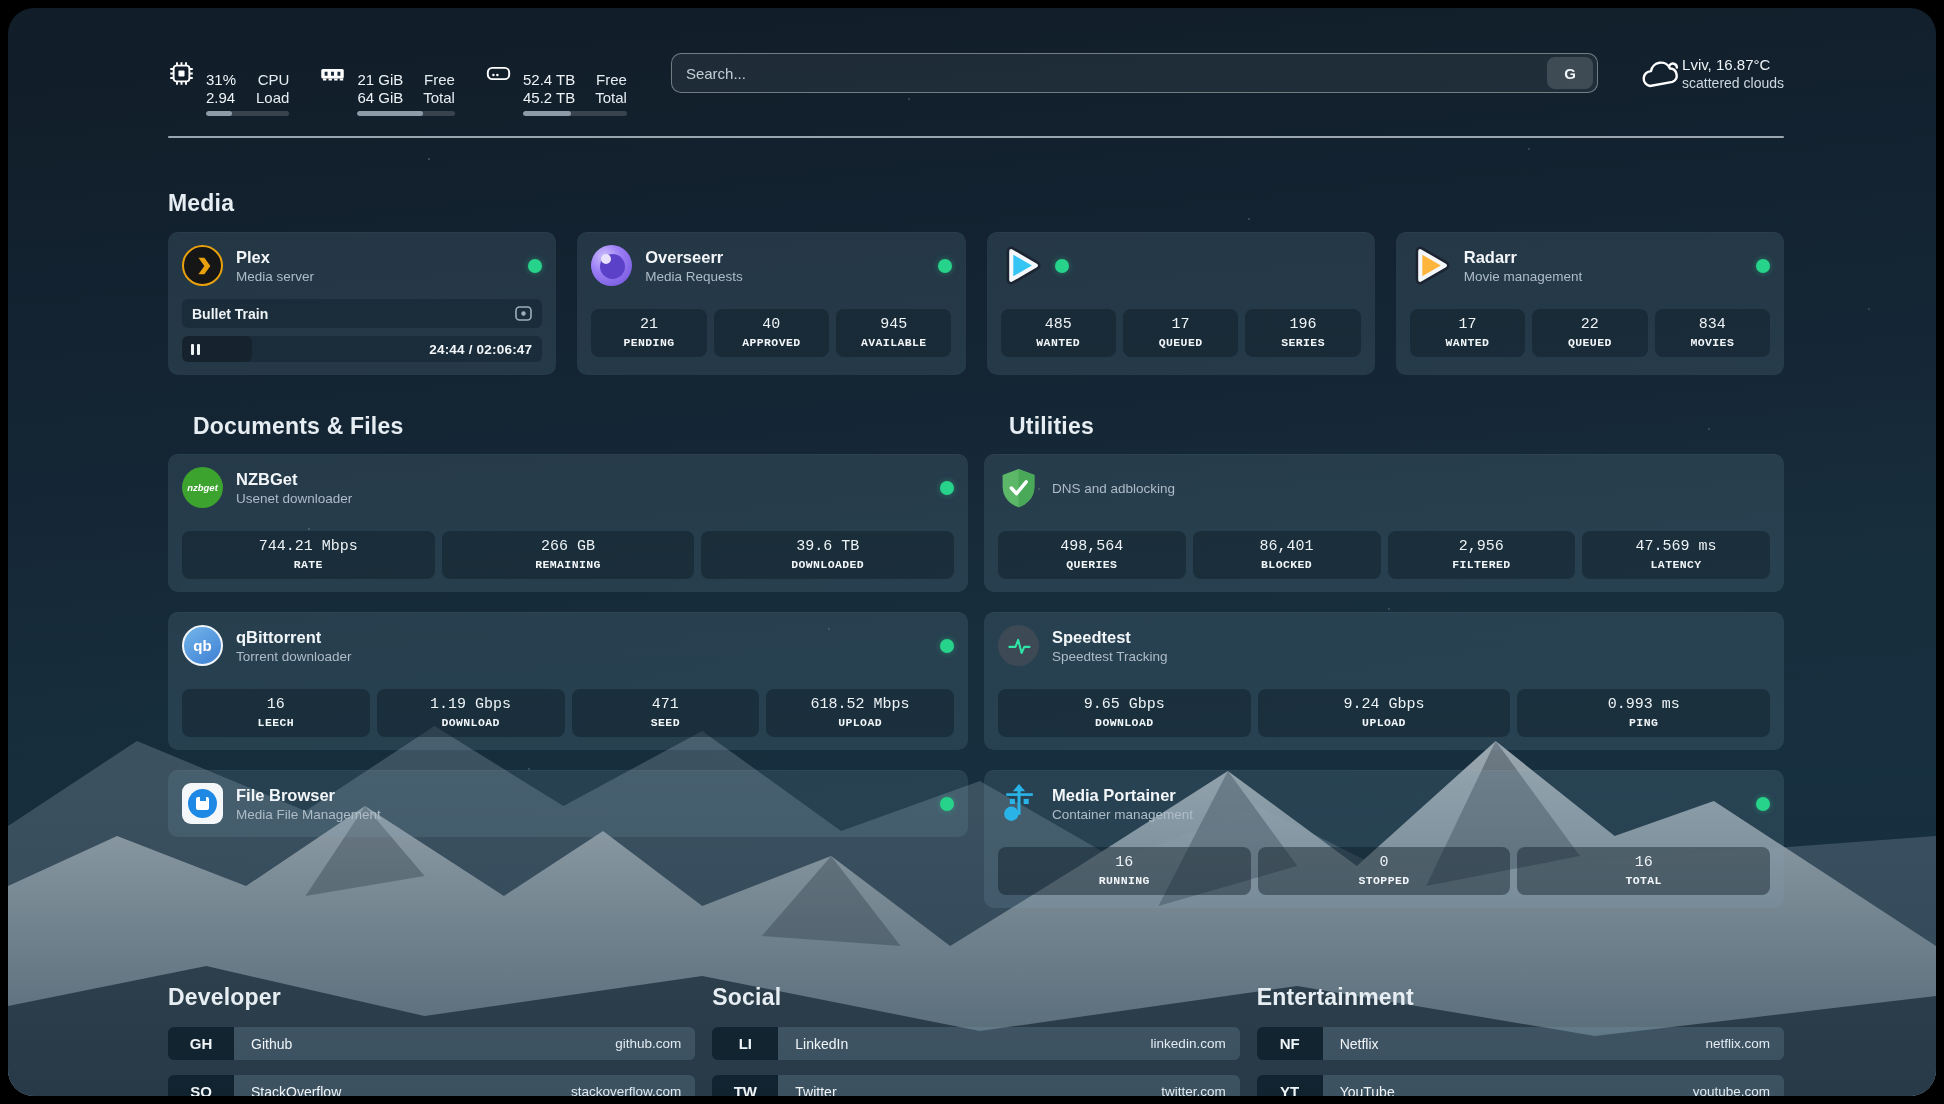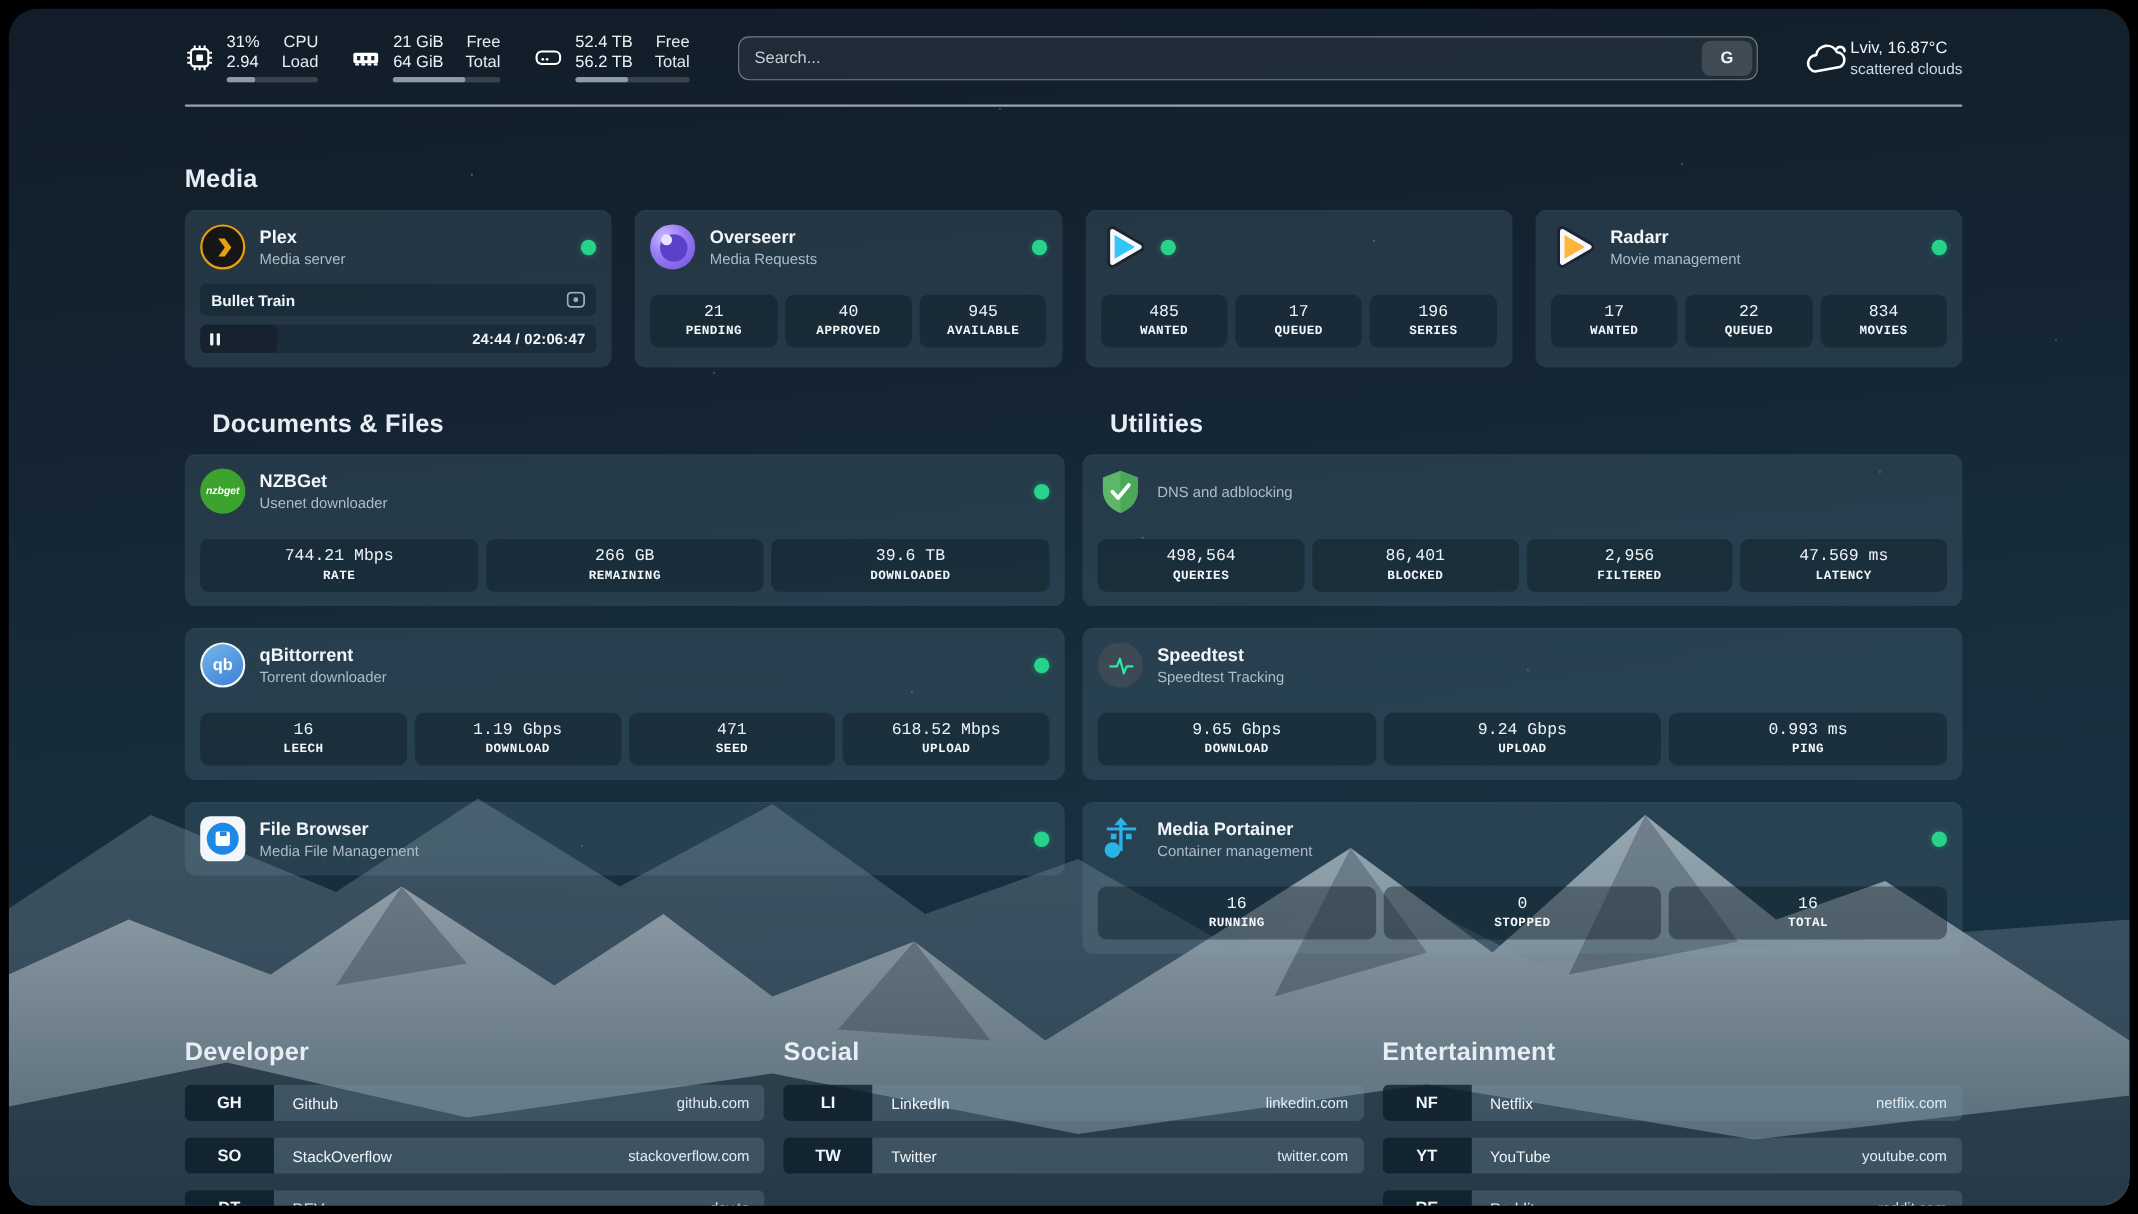--- a/index.html
+++ b/index.html
@@ -19,21 +19,21 @@
       1030px 480px rgba(255,255,255,.2), 1700px 420px rgba(255,255,255,.2),
       820px 620px rgba(255,255,255,.2), 1380px 600px rgba(255,255,255,.18),
       520px 760px rgba(255,255,255,.2), 1860px 300px rgba(255,255,255,.18); }
   .content { position:absolute; inset:0; padding:22px 152px 0 160px; }
 
   
   .topbar { display:flex; align-items:center; }
   .stat { display:flex; align-items:center; gap:11px; margin-right:30px; }
   .stat-icon { width:27px; height:27px; flex:0 0 auto; }
   .stat-body { display:flex; flex-direction:column; }
-  .stat-cols { display:flex; gap:20px; }
+  .stat-cols { display:flex; gap:20px;margin-top:41px; }
   .scol { display:flex; flex-direction:column; color:#eef3f6; font-size:15px; line-height:18px; }
   .scol.labs { align-items:flex-end; color:#e6edf2; }
   .track { margin-top:4px; height:5px; border-radius:3px; background:rgba(255,255,255,0.16); overflow:hidden; }
   .fill { height:100%; border-radius:3px; background:#8d9aa8; }
   .search { flex:1; display:flex; align-items:center; height:40px; margin:0 42px 0 14px;
     border:1px solid rgba(255,255,255,0.38); border-radius:10px;
     background:rgba(255,255,255,0.06); padding:0 4px 0 14px; }
   .search input { flex:1; background:transparent; border:none; outline:none;
     color:#e8eef3; font-size:15px; font-family:inherit; }
   .search input::placeholder { color:#c3ced7; }
@@ -106,21 +106,21 @@
   .fb-glyph:after { content:""; position:absolute; left:3.5px; top:0; width:6px; height:4px;
     background:#1e88e5; }
   .spd-circ { width:41px; height:41px; border-radius:50%; background:#3d4a56; display:flex;
     align-items:center; justify-content:center; }
 
   
   .bookmarks { display:grid; grid-template-columns:repeat(3,1fr); gap:17px; margin-top:56px; }
   .bm-group h2 { margin-bottom:16px; }
   .bm-row { display:flex; align-items:stretch; height:33px; margin-bottom:15px; border-radius:6px;
     overflow:hidden; cursor:pointer; }
-  .bm-abbr { width:81px; background:rgba(13,30,42,0.78); color:#f0f5f8; font-size:15px;
+  .bm-abbr { width:66px; background:rgba(13,30,42,0.78); color:#f0f5f8; font-size:15px;
     font-weight:600; display:flex; align-items:center; justify-content:center; flex:0 0 auto; }
   .bm-body { flex:1; background:rgba(120,152,170,0.26); display:flex; align-items:center;
     justify-content:space-between; padding:0 14px 0 17px; }
   .bm-name { color:#f0f5f8; font-size:14px; }
   .bm-url { color:#e3ebf1; font-size:13.5px; }
 </style>
 </head>
 <body>
 
 <div class="frame">
@@ -196,21 +196,21 @@
       <div class="stat">
         <svg class="stat-icon" viewBox="0 0 24 24" fill="none" stroke="#fff" stroke-width="1.7">
           <rect x="2.5" y="7" width="19" height="10" rx="4"></rect>
           <circle cx="7.5" cy="13.3" r="1.1" fill="#fff" stroke="none"></circle>
           <circle cx="11" cy="13.3" r="1.1" fill="#fff" stroke="none"></circle>
         </svg>
         <div class="stat-body">
           <div class="stat-cols">
             <div class="scol vals">
               <span>52.4 TB</span>
-              <span>56.2 TB</span>
+              <span>45.2 TB</span>
             </div>
             <div class="scol labs">
               <span>Free</span>
               <span>Total</span>
             </div>
           </div>
           <div class="track">
             <div class="fill" style="width: 46%;"></div>
           </div>
         </div>

